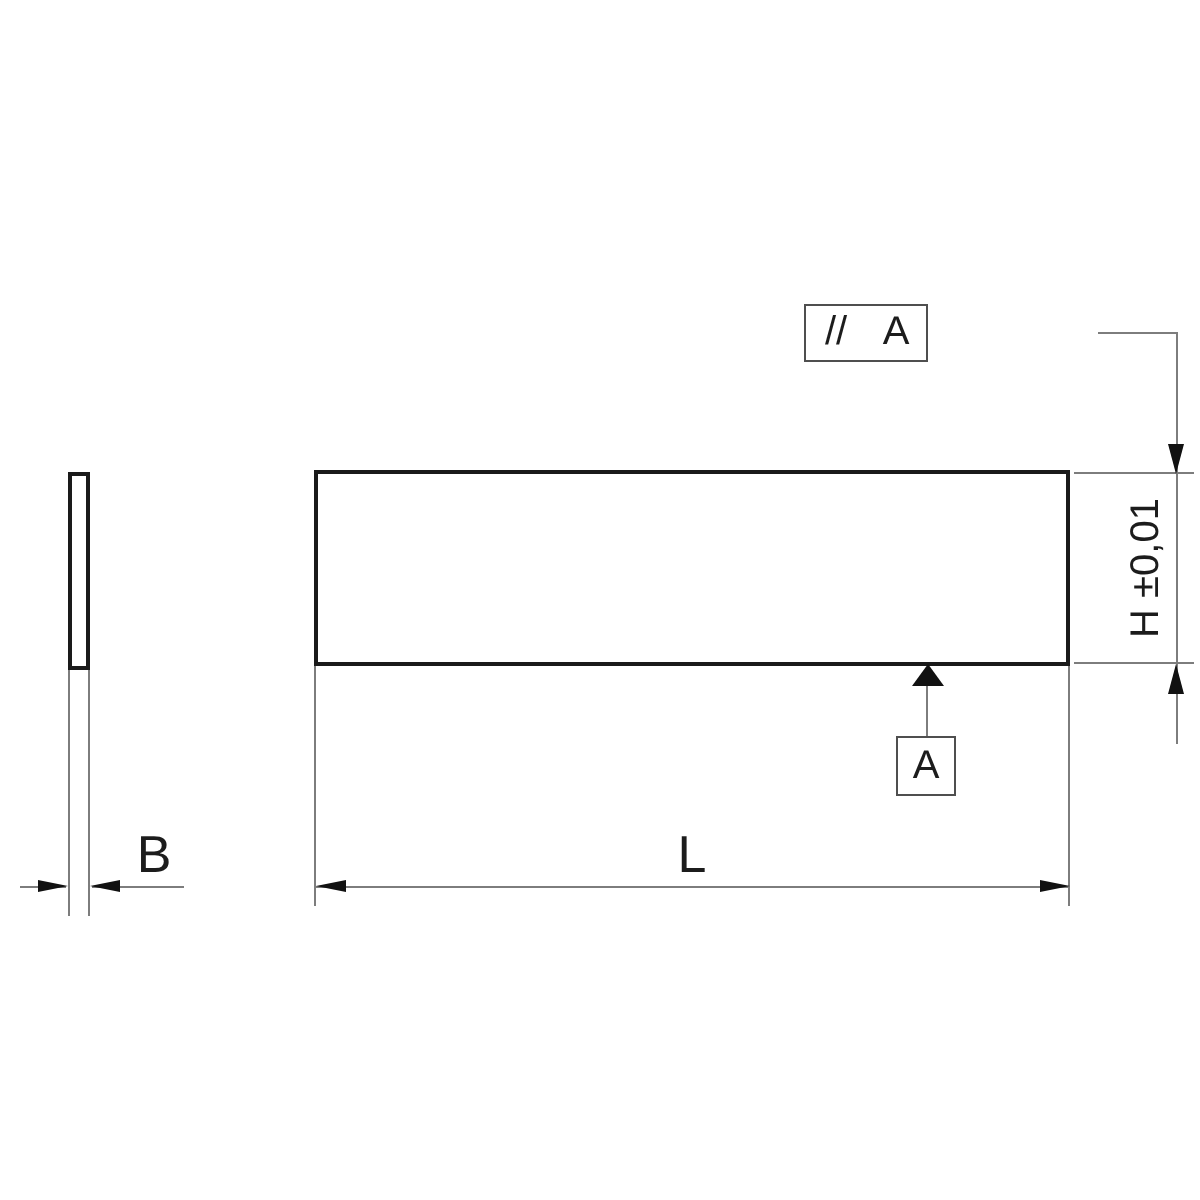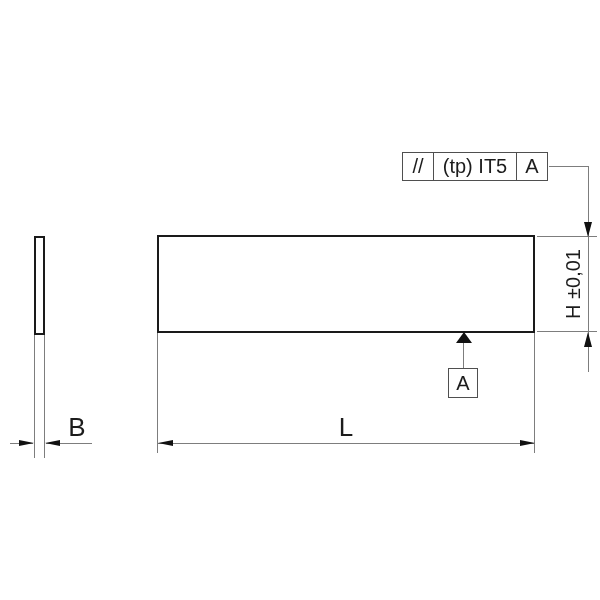--- a/index.html
+++ b/index.html
@@ -73,21 +73,20 @@
   <div class="line" style="left:537px;top:236px;width:60px;height:1px;"></div>
   <div class="line" style="left:537px;top:331px;width:60px;height:1px;"></div>
   <div class="line" style="left:588px;top:166px;width:1px;height:206px;"></div>
   <div class="arr down" style="left:584px;top:222px;"></div>
   <div class="arr up" style="left:584px;top:332px;"></div>
   <div class="h-label">H ±0,01</div>
 
   <div class="line" style="left:549px;top:166px;width:40px;height:1px;"></div>
   <div class="fcf">
     <div class="fcf-cell sym">//</div>
-    <div class="fcf-cell tol">(tp) IT5</div>
     <div class="fcf-cell ref">A</div>
   </div>
 
   <div class="datum-tri"></div>
   <div class="line" style="left:463px;top:343px;width:1px;height:25px;"></div>
   <div class="datum-box">
     <span>A</span>
   </div>
 
 </div>

